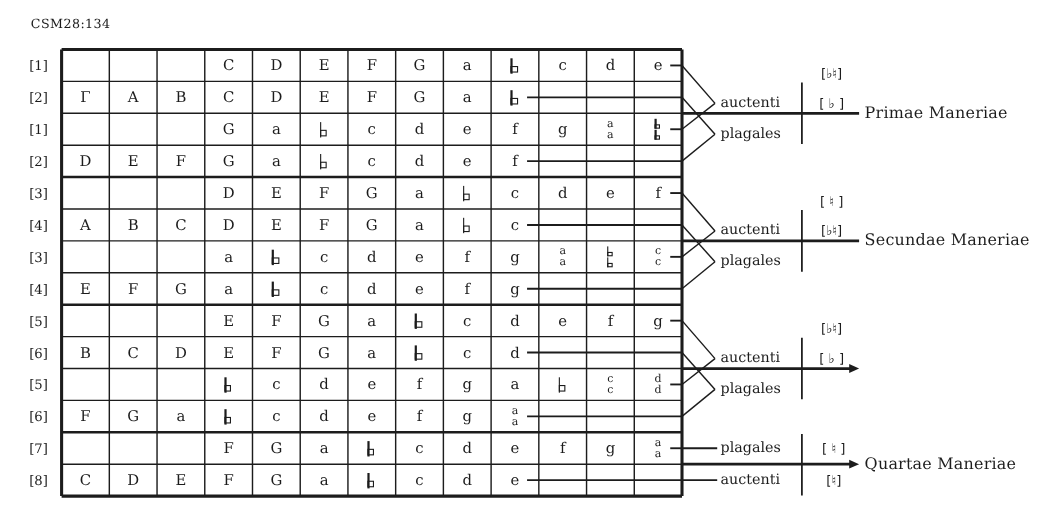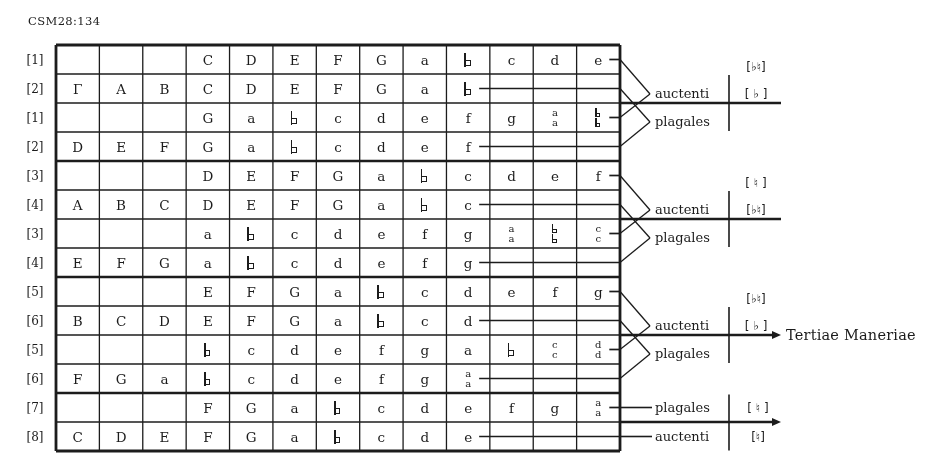--- a/index.html
+++ b/index.html
@@ -556,26 +556,28 @@
     <div class="cell" style="left: 403.077px; top: 422px; width: 43.3846px; height: 29px;">
       <span class="note">d</span>
     </div>
     <div class="cell" style="left: 446.462px; top: 422px; width: 43.3846px; height: 29px;">
       <span class="note">e</span>
     </div>
     <div class="annot" style="left: 655px; top: 86px;">auctenti</div>
     <div class="annot" style="left: 655px; top: 114px;">plagales</div>
     <div class="acc" style="left: 731px; top: 59px;">[♭♮]</div>
     <div class="acc" style="left: 731px; top: 86px;">[ ♭ ]</div>
+    <div class="mname" style="left: 786px; top: 94px;">Primae Maneriae</div>
     <div class="annot" style="left: 655px; top: 202px;">auctenti</div>
     <div class="annot" style="left: 655px; top: 230px;">plagales</div>
     <div class="acc" style="left: 731px; top: 175px;">[ ♮ ]</div>
     <div class="acc" style="left: 731px; top: 202px;">[♭♮]</div>
+    <div class="mname" style="left: 786px; top: 210px;">Secundae Maneriae</div>
     <div class="annot" style="left: 655px; top: 318px;">auctenti</div>
     <div class="annot" style="left: 655px; top: 346px;">plagales</div>
     <div class="acc" style="left: 731px; top: 291px;">[♭♮]</div>
     <div class="acc" style="left: 731px; top: 318px;">[ ♭ ]</div>
-    <div class="mname" style="left: 786px; top: 326px;">Tertiae Maneriae</div>
     <div class="annot" style="left: 655px; top: 399.5px;">plagales</div>
     <div class="annot" style="left: 655px; top: 428.5px;">auctenti</div>
     <div class="acc" style="left: 733px; top: 399.5px;">[ ♮ ]</div>
     <div class="acc" style="left: 733px; top: 428.5px;">[♮]</div>
+    <div class="mname" style="left: 786px; top: 413px;">Quartae Maneriae</div>
   </div>
 
 </body></html>

